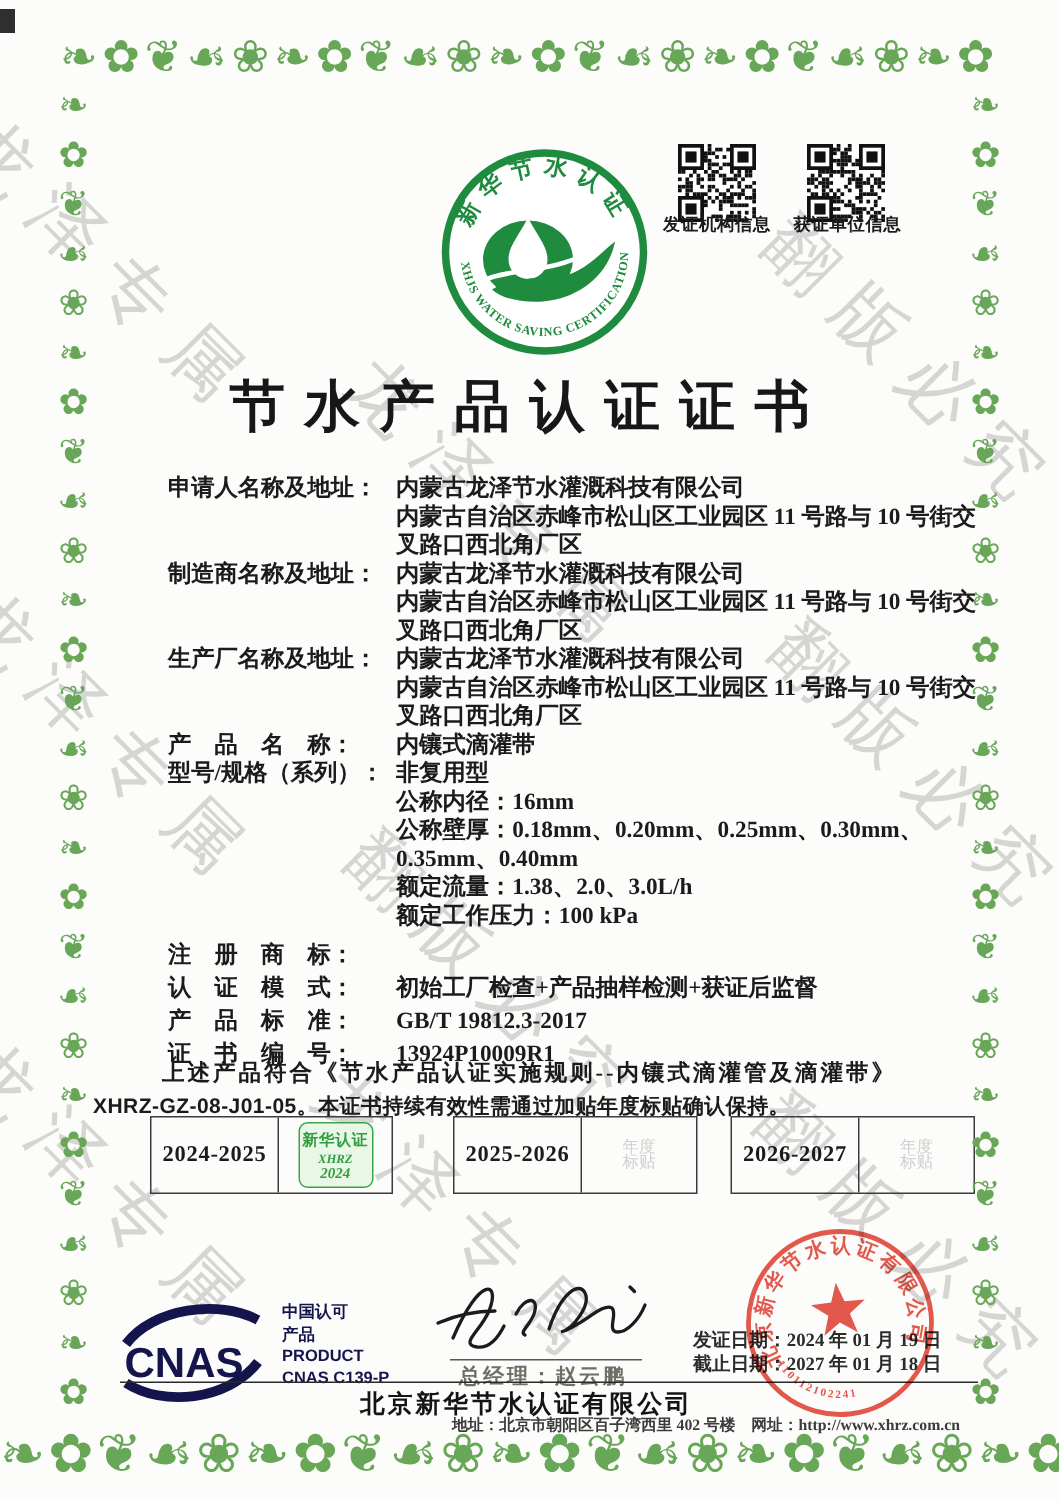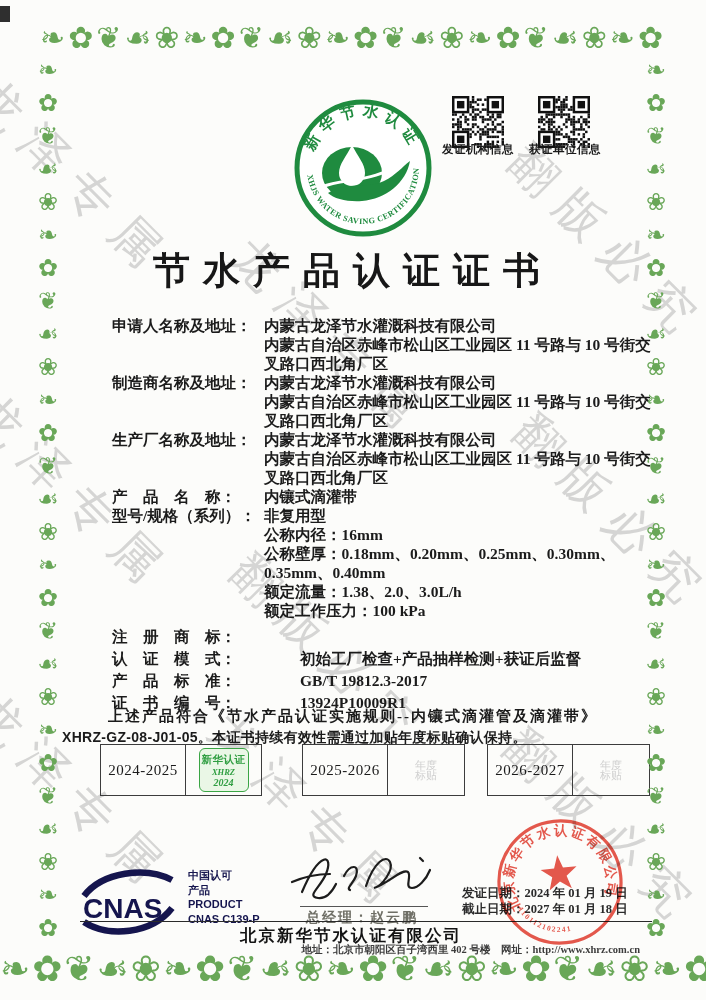--- a/index.html
+++ b/index.html
@@ -30,33 +30,33 @@
          font-family:"Liberation Sans","DejaVu Sans",sans-serif;
          font-size:37px;font-weight:900;letter-spacing:13px;color:#171717;}
 
   
   .fields{position:absolute;left:100px;top:316px;width:534px;z-index:2;
           font-size:15.5px;font-weight:700;line-height:19px;margin-left:12px;}
   .field{display:flex;}
   .flabel{flex:0 0 152px;width:152px;white-space:nowrap;}
   .fvalue{flex:1;}
   .vline{white-space:nowrap;}
-  .reg-group{line-height:22px;gap:36px;}
+  .reg-group{line-height:22px;}
   .gap-top{margin-top:6px;}
 
   
   .stmt{position:absolute;left:62px;top:706px;width:578px;z-index:2;font-size:15px;font-weight:700;line-height:20.5px;}
   .stmt .l1{letter-spacing:2px;text-indent:46px;white-space:nowrap;}
   .stmt .l2{letter-spacing:0.3px;white-space:nowrap;font-family:"Liberation Sans","DejaVu Sans",sans-serif;font-size:14px;}
 
   
   .ybox{position:absolute;top:744px;height:50px;border:1px solid #3c3c3c;display:flex;z-index:2;}
   .b1{left:100px;width:160px;} .b2{left:302px;width:161px;} .b3{left:487px;width:161px;}
   .cell-years{flex:0 0 84px;display:flex;align-items:center;justify-content:center;
-              font-size:15px;font-weight:400;border-right:1px solid #3c3c3c;letter-spacing:0.5px;}
+              font-size:15px;font-weight:700;border-right:1px solid #3c3c3c;letter-spacing:0.5px;}
   .cell-slot{flex:1;display:flex;align-items:center;justify-content:center;}
   .sticker{width:48px;height:42px;background:#eaf7e6;border:1.5px solid #3aa544;border-radius:6px;
            display:flex;flex-direction:column;align-items:center;justify-content:center;color:#2f9e41;}
   .stk1{font-size:10.5px;font-weight:800;letter-spacing:0.5px;}
   .stk2{font-size:8.5px;font-weight:800;font-style:italic;}
   .stk3{font-size:10px;font-weight:800;font-style:italic;}
   .placeholder{color:#cfcfcf;font-size:11px;line-height:10px;text-align:center;font-weight:400;}
 
   
   .cnas{position:absolute;left:80px;top:866px;display:flex;z-index:2;}

